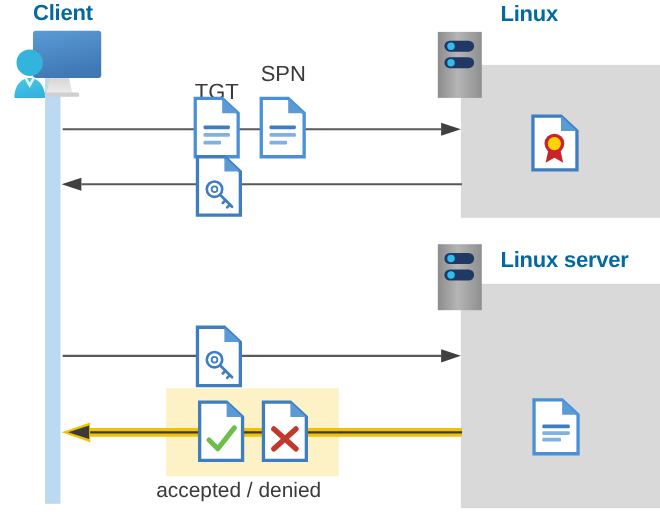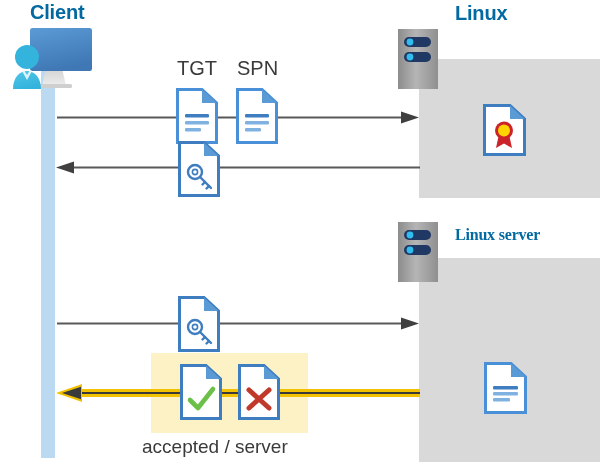--- a/index.html
+++ b/index.html
@@ -87,21 +87,21 @@
   <div class="abs" style="left:398px;top:222px;width:40px;height:60px;">
     <svg width="40" height="60" viewBox="0 0 40 60">
       <rect x="0" y="0" width="40" height="60" fill="url(#rackG1)"></rect>
       <rect x="6" y="8" width="27" height="10" rx="5" fill="#1f3864"></rect>
       <circle cx="12" cy="13" r="3.4" fill="#31bdf0"></circle>
       <rect x="6" y="23" width="27" height="10" rx="5" fill="#1f3864"></rect>
       <circle cx="12" cy="28" r="3.4" fill="#31bdf0"></circle>
     </svg>
   </div>
 
-  <div class="abs hdr" style="left:455px;top:226px;font-size:16px;font-family:Liberation Serif, serif;">Linux server</div>
+  <div class="abs hdr" style="left:455px;top:226px;font-size:20px;">Linux server</div>
 
   <div class="abs" style="left:483px;top:104px;width:43px;height:52px;">
     <svg width="43" height="52" viewBox="0 0 43 52">
       <path d="M1.5 1.5 H27 L41.5 15 V50.5 H1.5 Z" fill="#ffffff" stroke="#3e7dc0" stroke-width="3"></path>
       <path d="M27 1.5 L41.5 15 H27 Z" fill="#5b9bd5"></path>
 
       <path d="M16.5 28 L13 44 L21 39.5 L29 44 L25.5 28 Z" fill="#cc2229"></path>
       <circle cx="21" cy="26.5" r="9" fill="#cc2229"></circle>
       <circle cx="21" cy="26.5" r="6" fill="#ffd400"></circle>
     </svg>
@@ -119,21 +119,21 @@
   </div>
 
 
   <div class="abs" style="left:55px;top:111px;width:365px;height:14px;">
     <svg width="365" height="14" viewBox="0 0 365 14">
       <line x1="2" y1="6.5" x2="346" y2="6.5" stroke="#595959" stroke-width="2"></line>
       <path d="M364 6.5 L346 0.5 L346 12.5 Z" fill="#404040"></path>
     </svg>
   </div>
 
-  <div class="abs lbl" style="left:177px;top:57px;font-size:20px;">TGT</div>
+  <div class="abs lbl" style="left:177px;top:73px;font-size:20px;">TGT</div>
   <div class="abs lbl" style="left:237px;top:57px;font-size:20px;">SPN</div>
 
   <div class="abs" style="left:176px;top:88px;width:42px;height:56px;">
     <svg width="42" height="56" viewBox="0 0 42 56">
       <path d="M1.5 1.5 H26 L40.5 15 V54.5 H1.5 Z" fill="#ffffff" stroke="#4a90d9" stroke-width="3"></path>
       <path d="M26 1.5 L40.5 15 H26 Z" fill="#5b9bd5"></path>
       <rect x="9" y="26" width="24" height="3.4" rx="1.2" fill="#3e7dc0"></rect>
       <rect x="9" y="33" width="24" height="3.4" rx="1.2" fill="#7fb2e0"></rect>
       <rect x="9" y="40" width="16" height="3.4" rx="1.2" fill="#7fb2e0"></rect>
     </svg>
@@ -211,15 +211,15 @@
   </div>
 
   <div class="abs" style="left:238px;top:364px;width:42px;height:56px;">
     <svg width="42" height="56" viewBox="0 0 42 56">
       <path d="M1.5 1.5 H26 L40.5 15 V54.5 H1.5 Z" fill="#ffffff" stroke="#3e7dc0" stroke-width="3"></path>
       <path d="M26 1.5 L40.5 15 H26 Z" fill="#5b9bd5"></path>
       <path d="M11 26 L31 44 M31 26 L11 44" stroke="#c0392b" stroke-width="5" stroke-linecap="round"></path>
     </svg>
   </div>
 
-  <div class="abs lbl" style="left:142px;top:436px;font-size:19px;">accepted / server</div>
+  <div class="abs lbl" style="left:142px;top:436px;font-size:19px;">accepted / denied</div>
 
 </div>
 
 </body></html>

